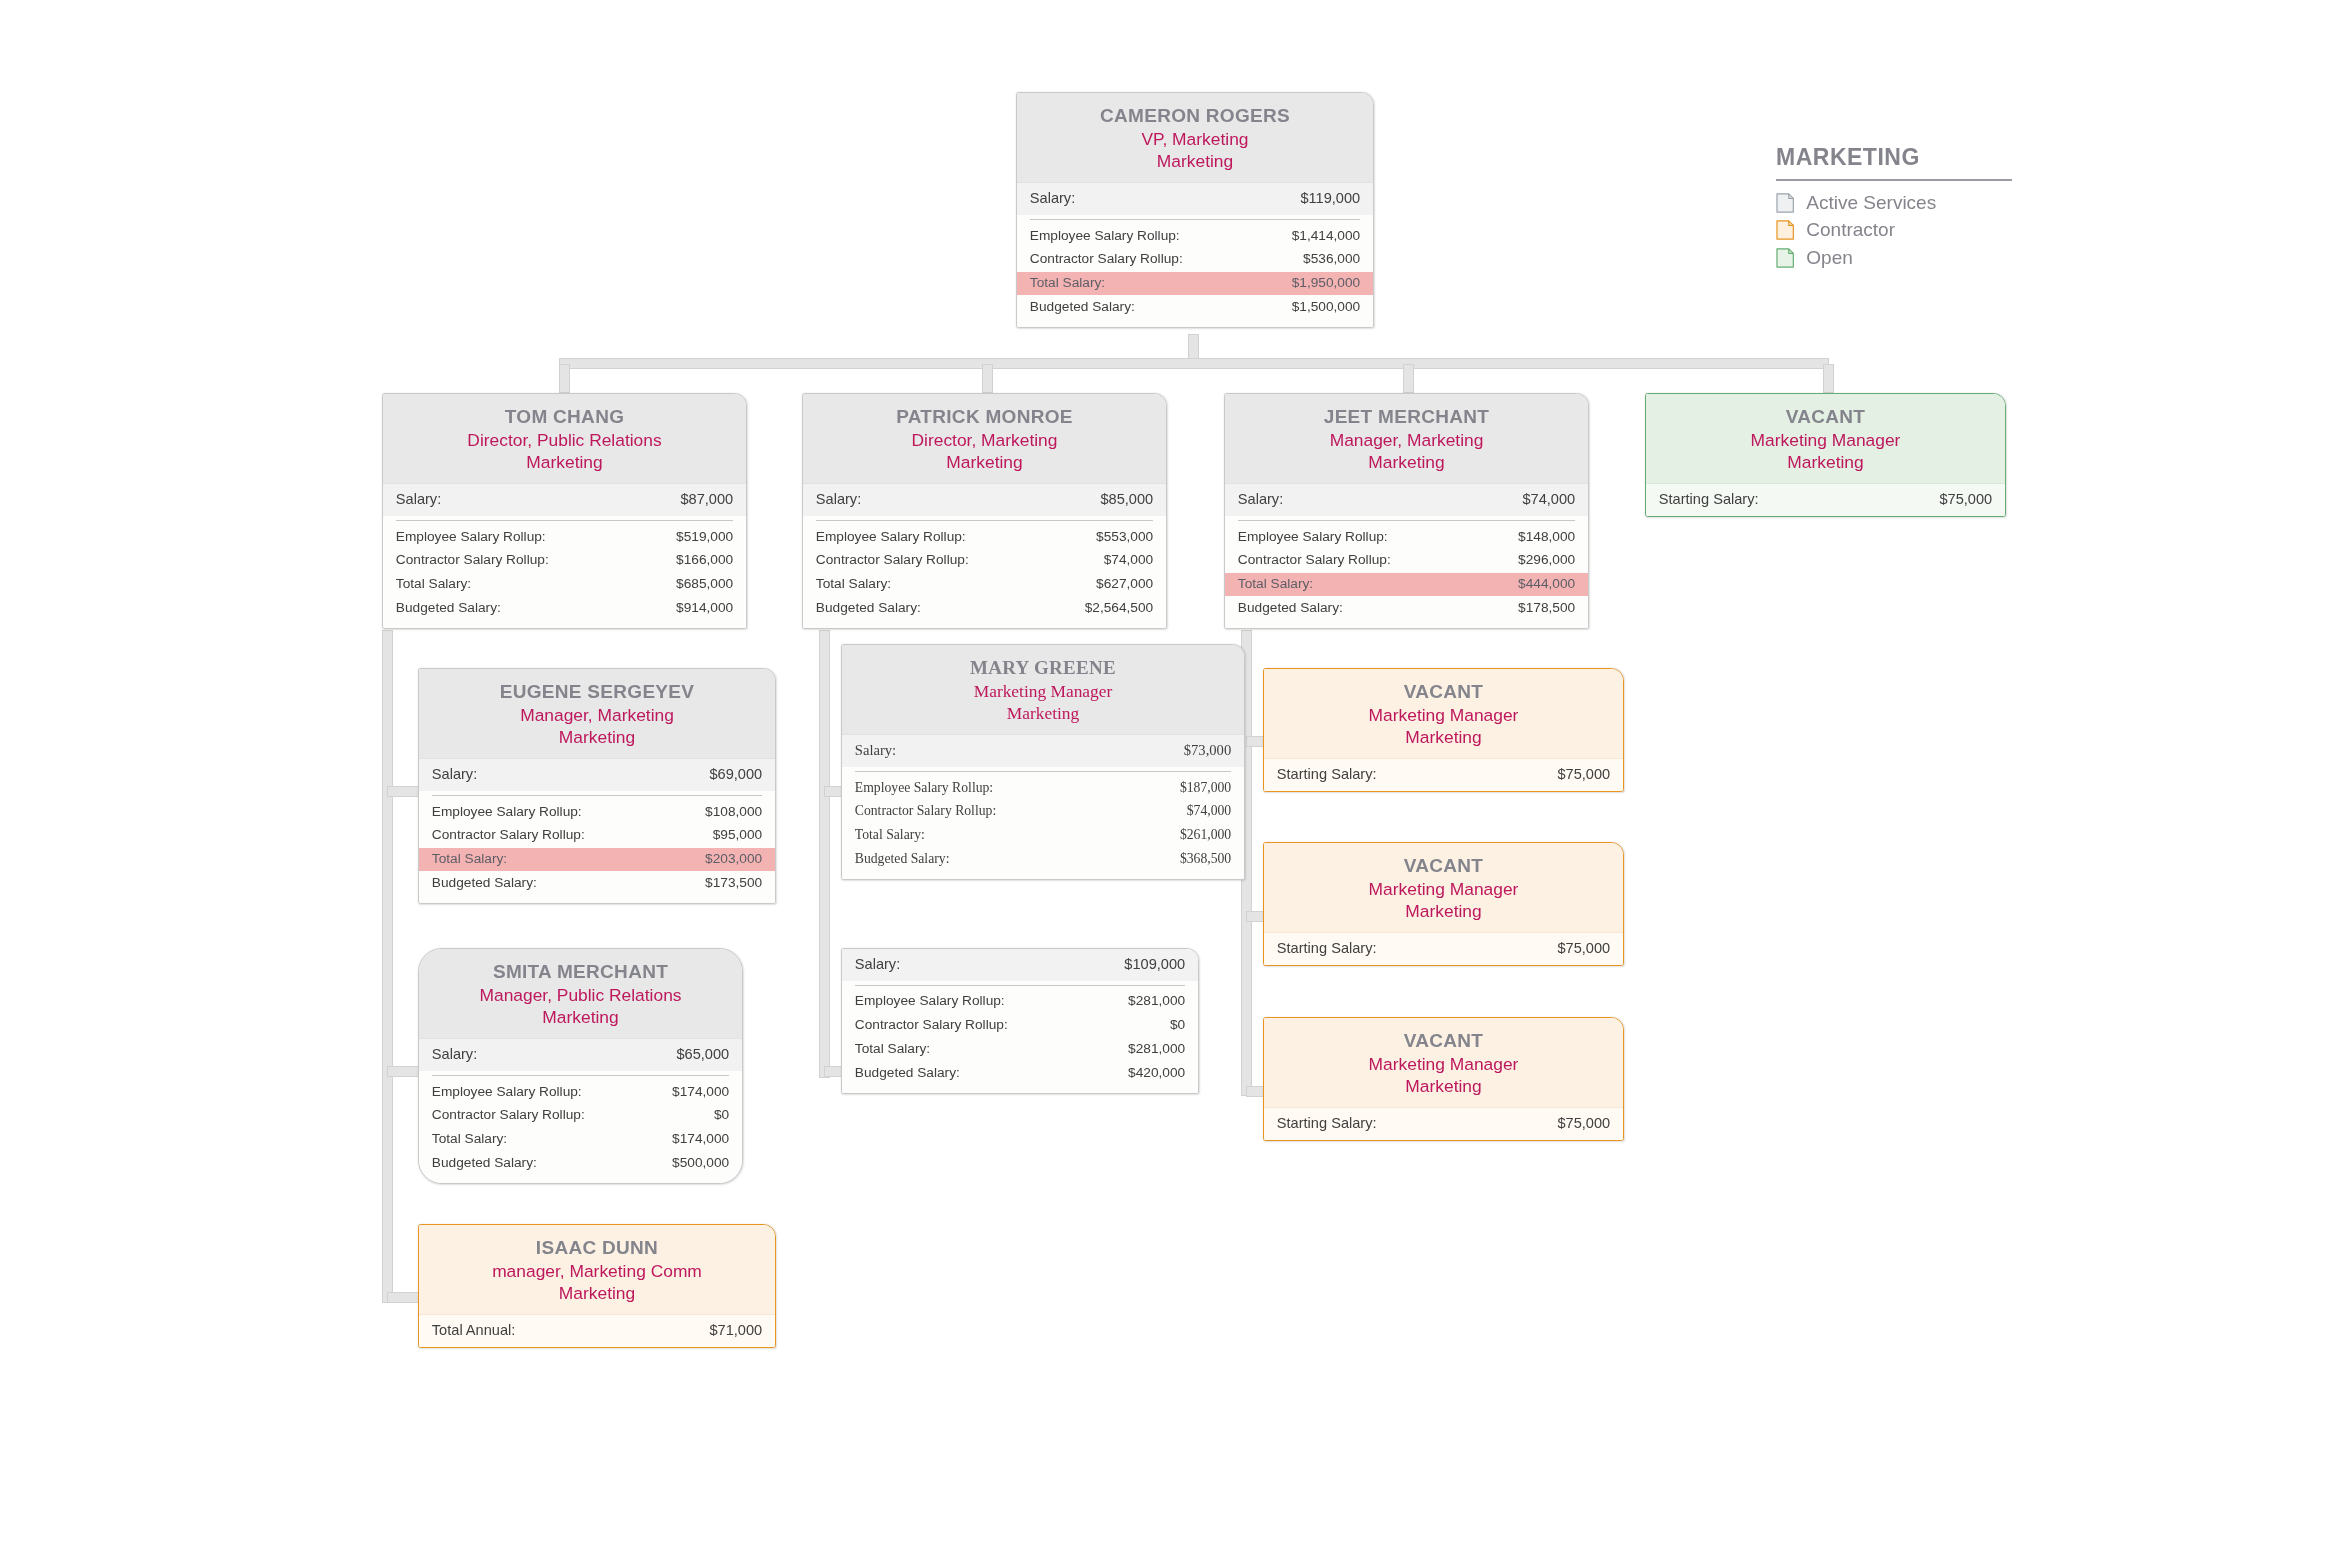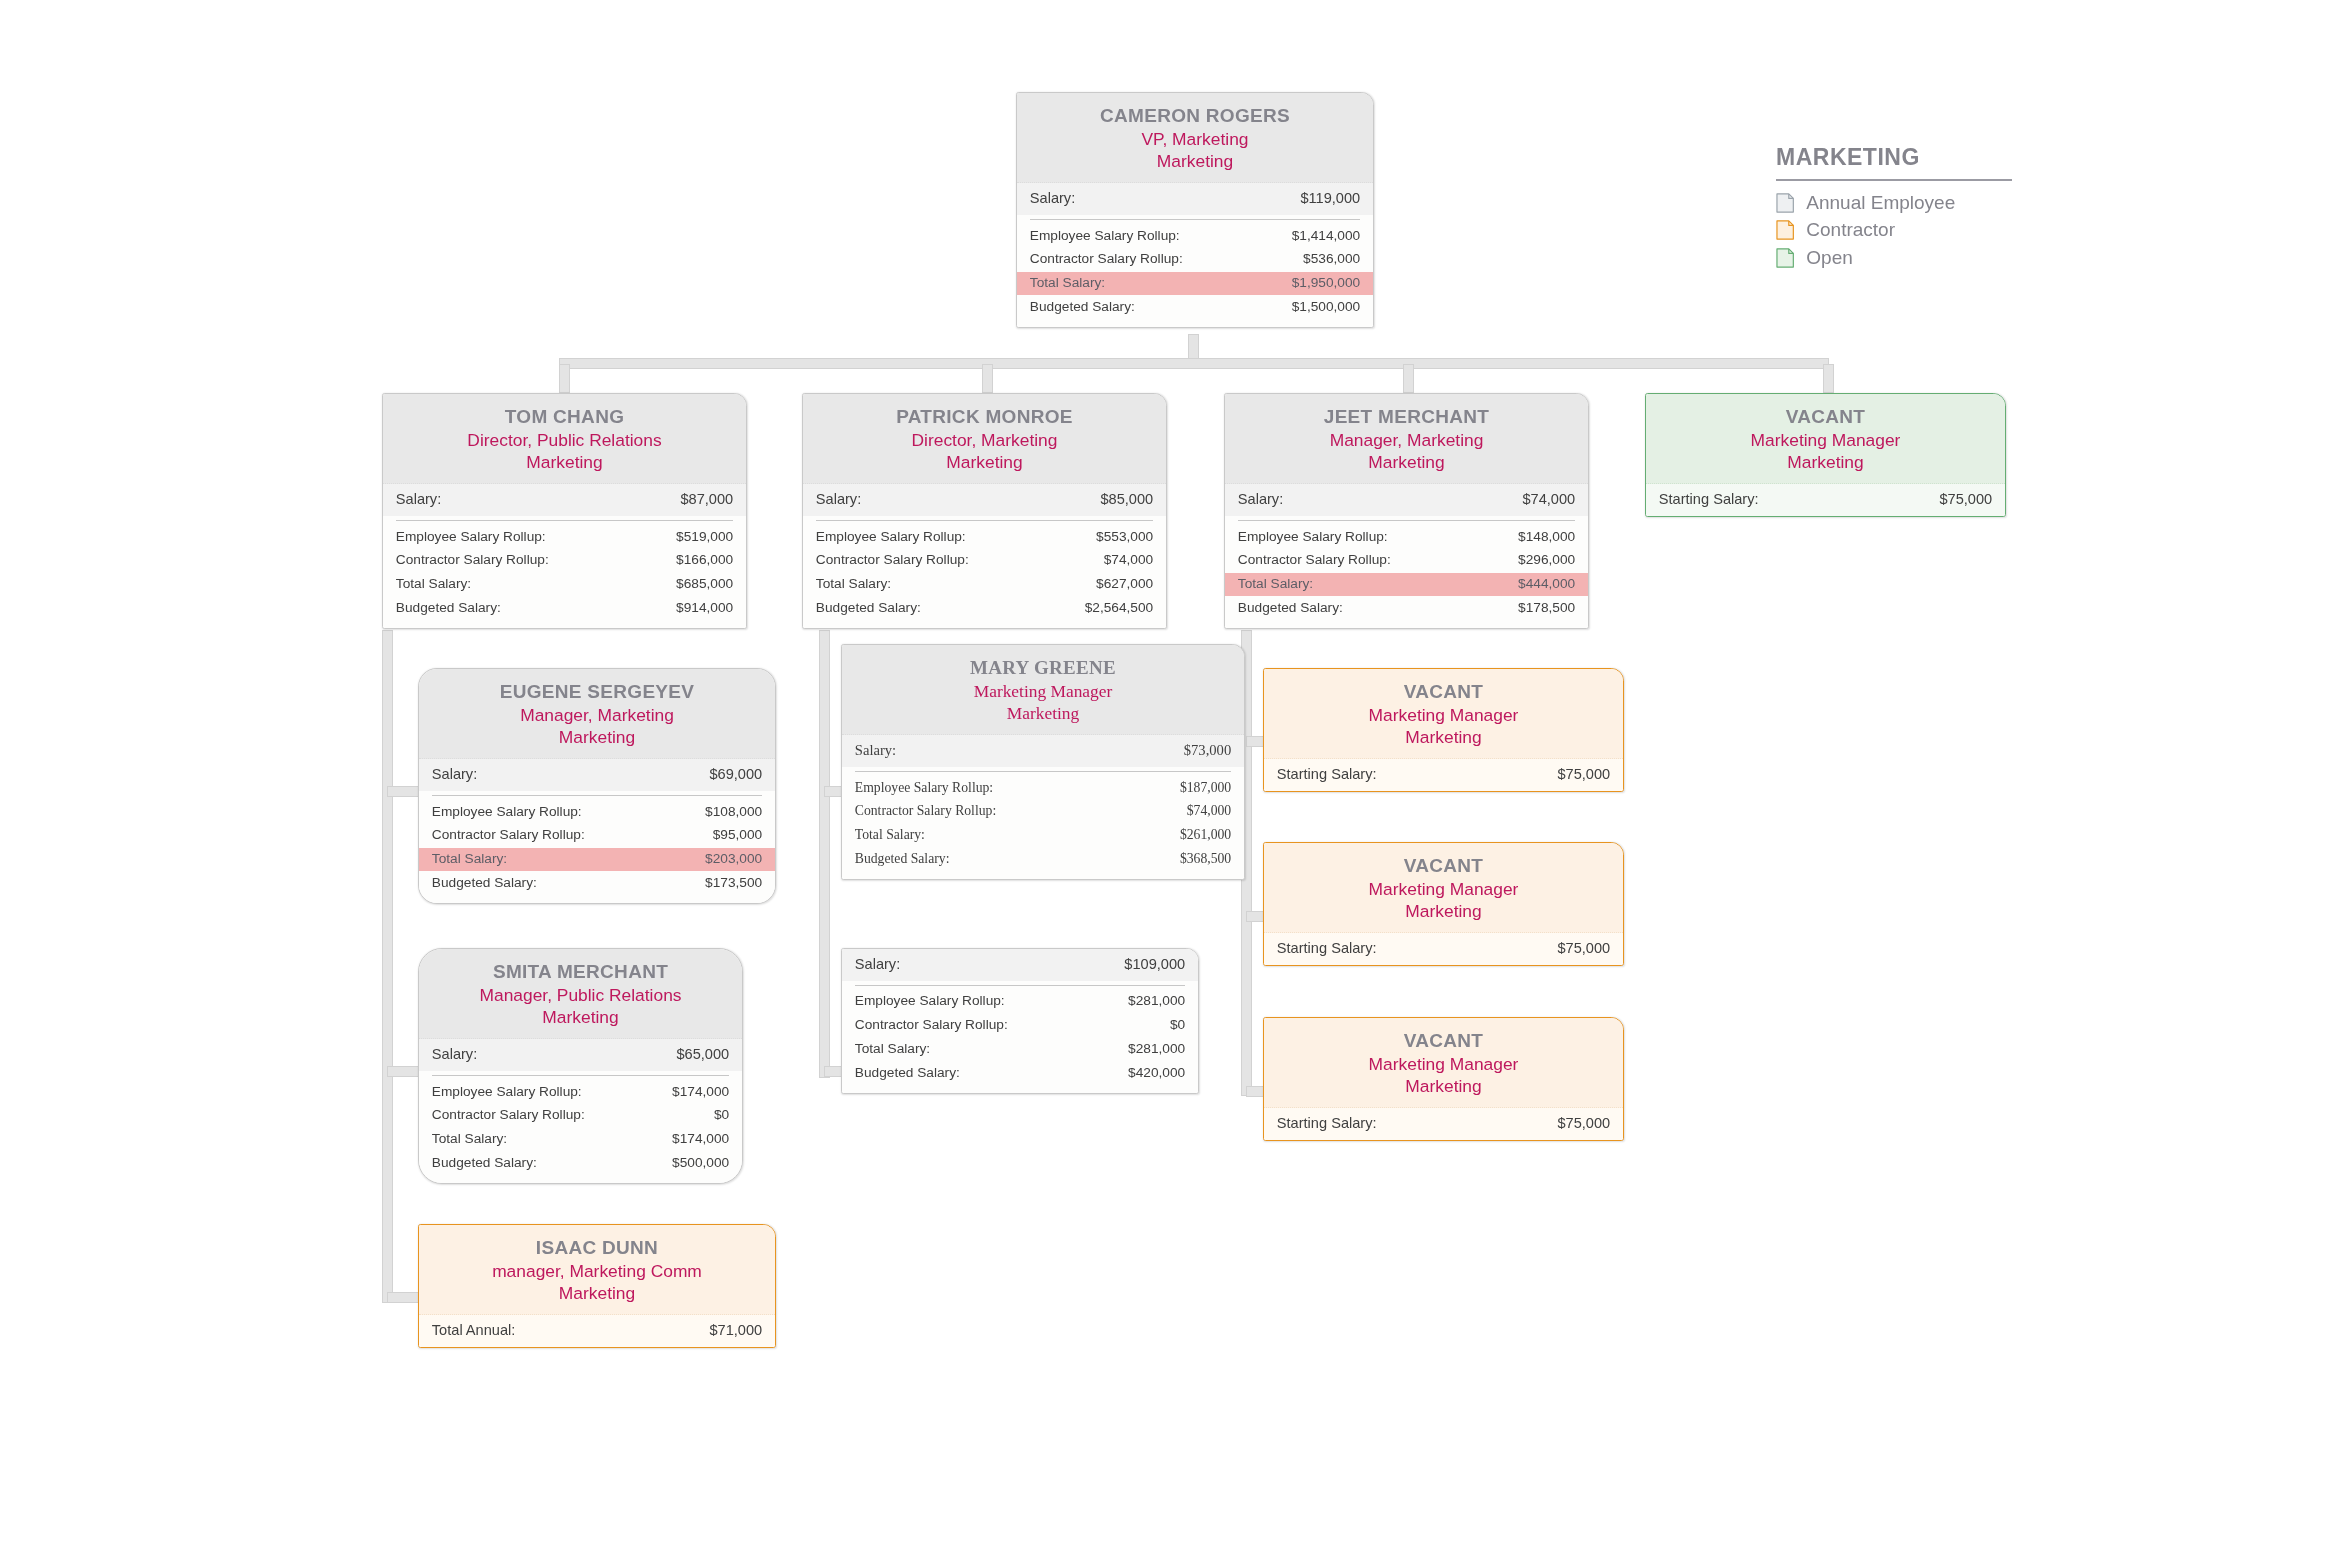--- a/index.html
+++ b/index.html
@@ -316,21 +316,21 @@
       <div class="dept">Marketing</div>
     </div>
     <div class="body">
       <div class="row salary-row">
         <span class="lbl">Starting Salary:</span>
         <span class="val">$75,000</span>
       </div>
     </div>
   </div>
 
-  <div class="card" style="left:418px; top:668px; width:358px;border-radius:19px;">
+  <div class="card" style="left:418px; top:668px; width:358px;">
     <div class="head">
       <div class="name">EUGENE SERGEYEV</div>
       <div class="title">Manager, Marketing</div>
       <div class="dept">Marketing</div>
     </div>
     <div class="body">
       <div class="row salary-row">
         <span class="lbl">Salary:</span>
         <span class="val">$69,000</span>
       </div>
@@ -510,21 +510,21 @@
     <div class="lg-title">MARKETING</div>
     <div class="lg-rule"></div>
 
     <div class="lg-item">
       <span class="lg-swatch">
         <svg width="18.3" height="20" viewBox="0 0 20 22">
           <path d="M1 1 H14 L19 6 V21 H1 Z" fill="#eef0f2" stroke="#9aa3ab" stroke-width="1.3" stroke-linejoin="round"></path>
           <path d="M14 1 L14 6 L19 6" fill="none" stroke="#9aa3ab" stroke-width="1.3" stroke-linejoin="round"></path>
         </svg>
       </span>
-      <span class="lg-label">Annual Employee</span>
+      <span class="lg-label">Active Services</span>
     </div>
 
     <div class="lg-item">
       <span class="lg-swatch">
         <svg width="18.3" height="20" viewBox="0 0 20 22">
           <path d="M1 1 H14 L19 6 V21 H1 Z" fill="#fdf0df" stroke="#e8941f" stroke-width="1.3" stroke-linejoin="round"></path>
           <path d="M14 1 L14 6 L19 6" fill="none" stroke="#e8941f" stroke-width="1.3" stroke-linejoin="round"></path>
         </svg>
       </span>
       <span class="lg-label">Contractor</span>

